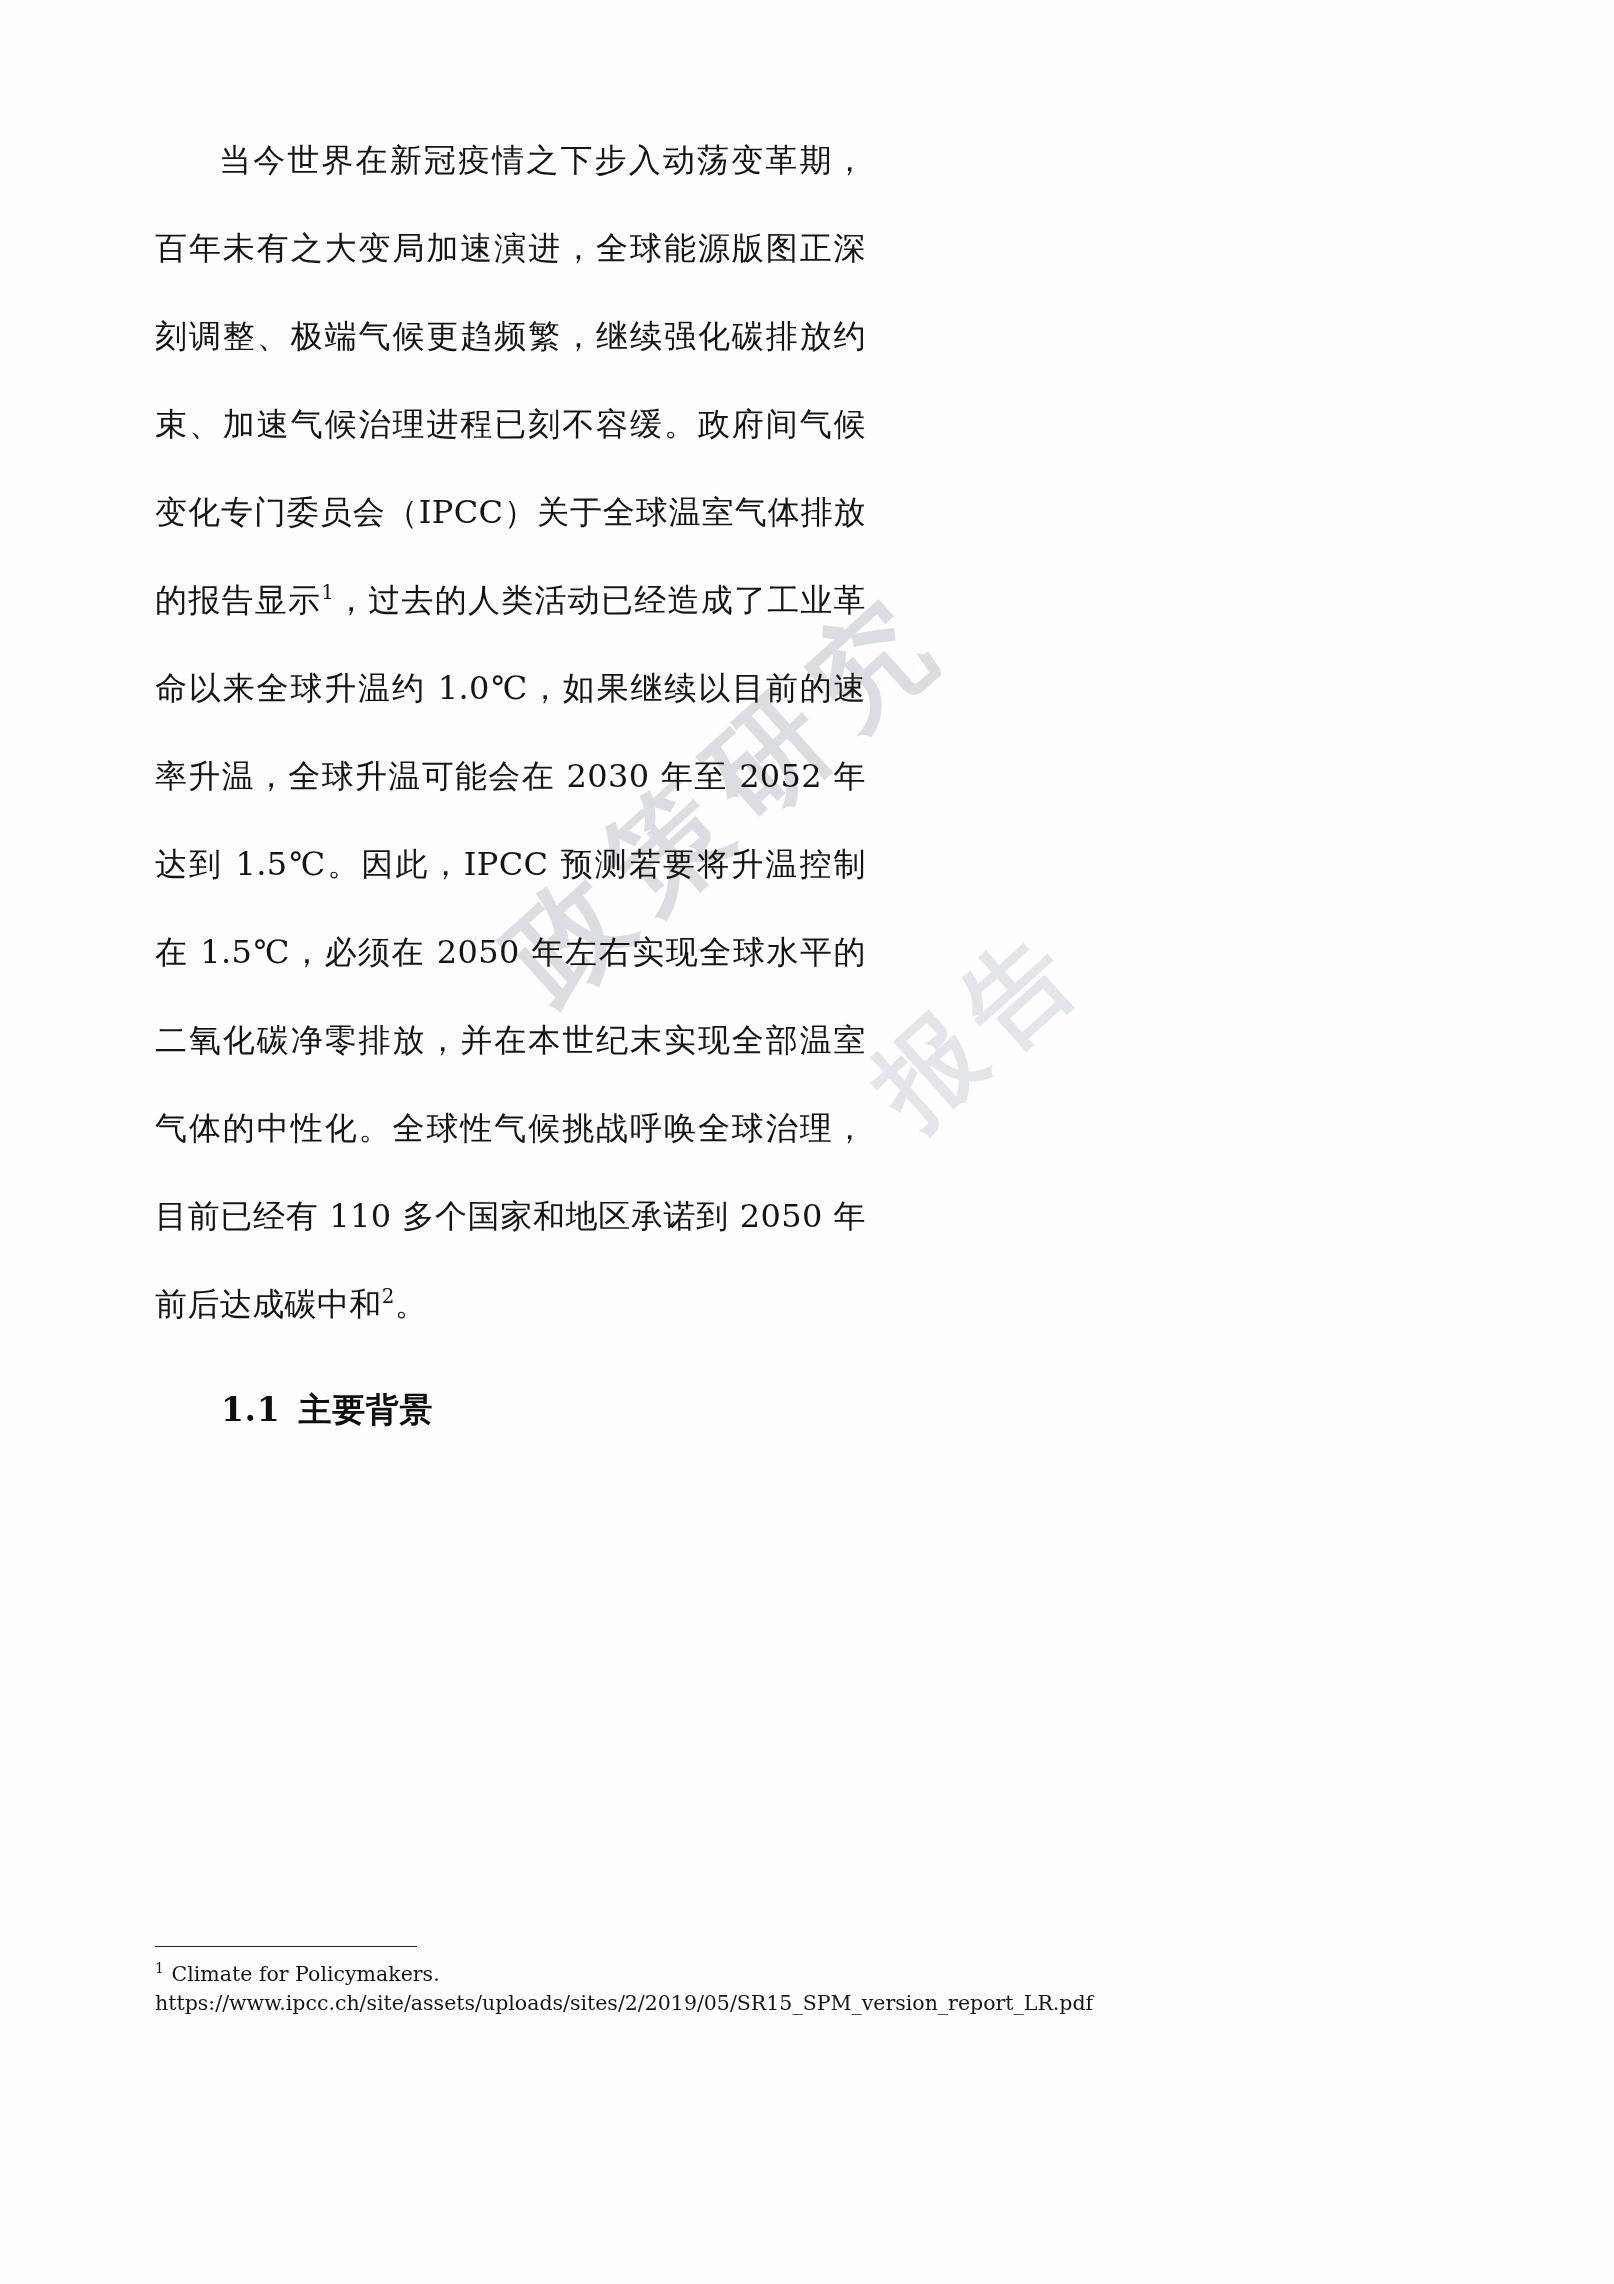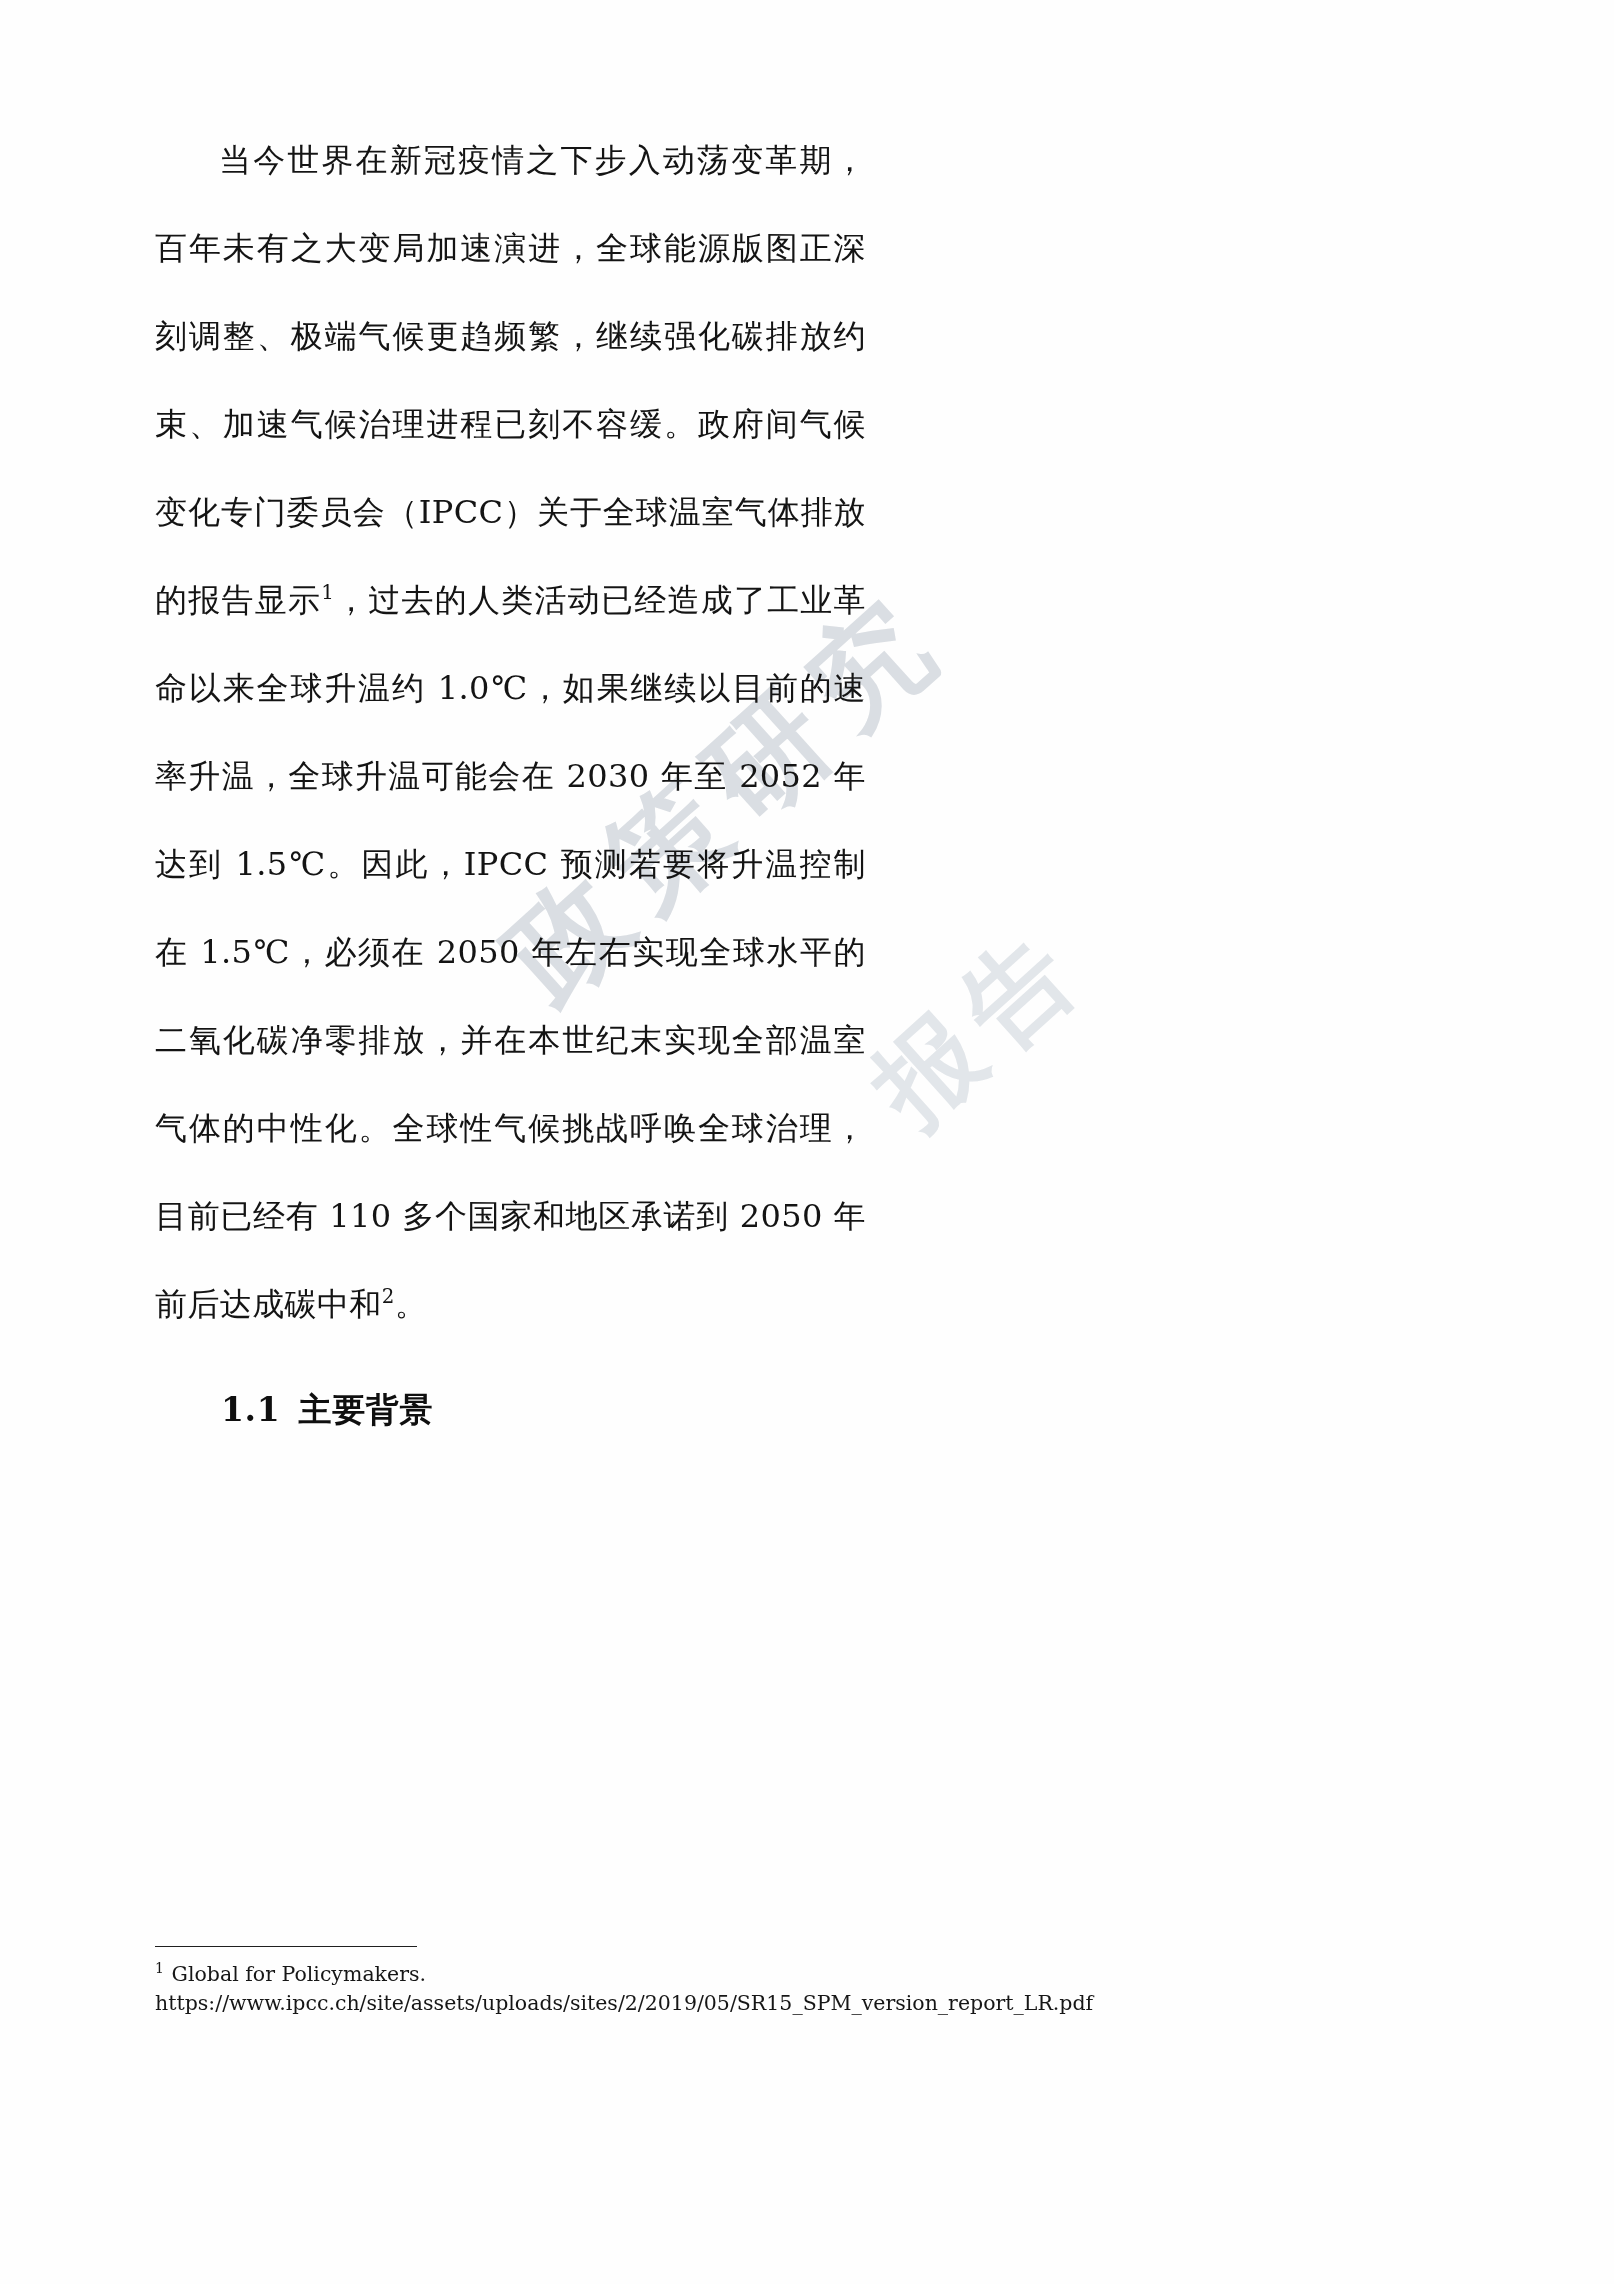--- a/index.html
+++ b/index.html
@@ -154,18 +154,18 @@
 
 
 
     <h3 class="h-sub"><span class="num">1.1</span><span>主要背景</span></h3>
 
   </div>
 
   <div class="footnote-block">
     <div class="footnote-rule"></div>
 
-    <p class="footnote"><span class="fn-mark">1</span><span>Global for Policymakers.</span><br><span class="fn-url">https://www.ipcc.ch/site/assets/uploads/sites/2/2019/05/SR15_SPM_version_report_LR.pdf</span></p>
+    <p class="footnote"><span class="fn-mark">1</span><span>Climate for Policymakers.</span><br><span class="fn-url">https://www.ipcc.ch/site/assets/uploads/sites/2/2019/05/SR15_SPM_version_report_LR.pdf</span></p>
 
   </div>
 
 </div>
 
 
 </body></html>

